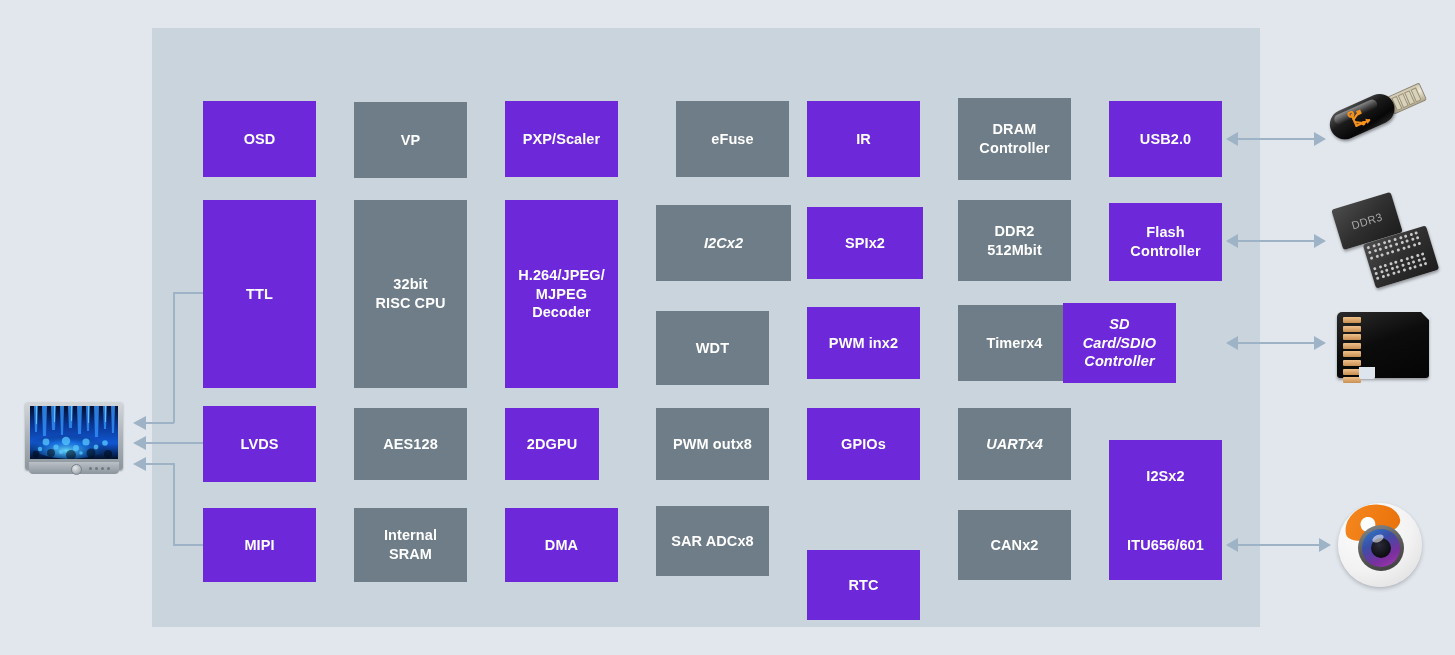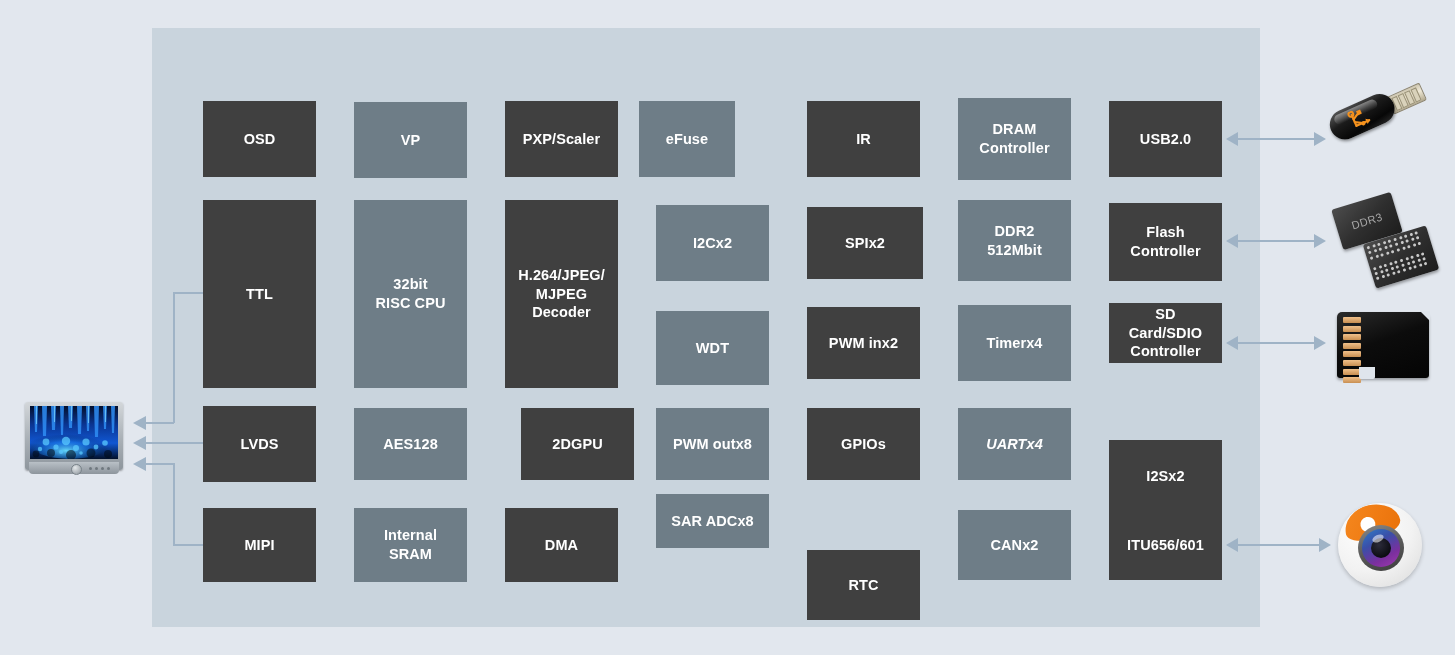--- a/index.html
+++ b/index.html
@@ -27,21 +27,21 @@
     text-align:center;
     color:#ffffff;
     font-weight:bold;
     font-size:14.5px;
     line-height:1.28;
     letter-spacing:.1px;
     box-sizing:border-box;
     padding:2px 4px;
     white-space:pre-line;
   }
-  .block.red{background:#404040;}
+  .block.red{background:#6d28d9;}
   .block.gray{background:#6e7d87;}
 
   
   .wire{position:absolute;background:#9fb3c6;}
   .wire.h{height:1.6px;}
   .wire.v{width:1.6px;}
 
   
   .arrow-left{
     position:absolute;
@@ -234,55 +234,55 @@
   <div class="darrow" style="left:1226px;top:538px;width:105px;">
     <div class="head-l"></div>
     <div class="shaft"></div>
     <div class="head-r"></div>
   </div>
 
   <div id="blocks-layer">
       <div class="block red" style="left: 203px; top: 101px; width: 113px; height: 76px;">OSD</div>
       <div class="block gray" style="left: 354px; top: 102px; width: 113px; height: 76px;">VP</div>
       <div class="block red" style="left: 505px; top: 101px; width: 113px; height: 76px;">PXP/Scaler</div>
-      <div class="block gray" style="left: 639px; top: 101px; width: 96px; height: 76px; text-align: center;">eFuse</div>
+      <div class="block gray" style="left: 676px; top: 101px; width: 113px; height: 76px; text-align: center;">eFuse</div>
       <div class="block red" style="left: 807px; top: 101px; width: 113px; height: 76px; text-align: right;">IR</div>
       <div class="block gray" style="left: 958px; top: 98px; width: 113px; height: 82px;">DRAM
 Controller</div>
       <div class="block red" style="left: 1109px; top: 101px; width: 113px; height: 76px;">USB2.0</div>
       <div class="block red" style="left: 203px; top: 200px; width: 113px; height: 188px;">TTL</div>
       <div class="block gray" style="left: 354px; top: 200px; width: 113px; height: 188px;">32bit
 RISC CPU</div>
       <div class="block red" style="left: 505px; top: 200px; width: 113px; height: 188px;">H.264/JPEG/
 MJPEG
 Decoder</div>
-      <div class="block gray" style="left: 656px; top: 205px; width: 113px; height: 76px;">I2Cx2</div>
+      <div class="block gray" style="left: 656px; top: 205px; width: 135px; height: 76px; font-style: italic;">I2Cx2</div>
       <div class="block red" style="left: 807px; top: 207px; width: 116px; height: 72px;">SPIx2</div>
       <div class="block gray" style="left: 958px; top: 200px; width: 113px; height: 81px;">DDR2
 512Mbit</div>
       <div class="block red" style="left: 1109px; top: 203px; width: 113px; height: 78px;">Flash
 Controller</div>
       <div class="block gray" style="left: 656px; top: 311px; width: 113px; height: 74px;">WDT</div>
       <div class="block red" style="left: 807px; top: 307px; width: 113px; height: 72px;">PWM inx2</div>
       <div class="block gray" style="left: 958px; top: 305px; width: 113px; height: 76px;">Timerx4</div>
-      <div class="block red" style="left: 1109px; top: 303px; width: 113px; height: 60px;">SD
+      <div class="block red" style="left: 1063px; top: 303px; width: 113px; height: 80px; font-style: italic;">SD
 Card/SDIO
 Controller</div>
       <div class="block red" style="left: 203px; top: 406px; width: 113px; height: 76px;">LVDS</div>
       <div class="block gray" style="left: 354px; top: 408px; width: 113px; height: 72px;">AES128</div>
-      <div class="block red" style="left: 505px; top: 408px; width: 113px; height: 72px; margin-left: 16px;">2DGPU</div>
+      <div class="block red" style="left: 505px; top: 408px; width: 94px; height: 72px;">2DGPU</div>
       <div class="block gray" style="left: 656px; top: 408px; width: 113px; height: 72px;">PWM outx8</div>
       <div class="block red" style="left: 807px; top: 408px; width: 113px; height: 72px;">GPIOs</div>
       <div class="block gray" style="left: 958px; top: 408px; width: 113px; height: 72px; font-style: italic;">UARTx4</div>
       <div class="block red" style="left: 1109px; top: 408px; width: 113px; height: 72px; margin-top: 32px;">I2Sx2</div>
       <div class="block red" style="left: 203px; top: 508px; width: 113px; height: 74px;">MIPI</div>
       <div class="block gray" style="left: 354px; top: 508px; width: 113px; height: 74px;">Internal
 SRAM</div>
       <div class="block red" style="left: 505px; top: 508px; width: 113px; height: 74px;">DMA</div>
-      <div class="block gray" style="left: 656px; top: 494px; width: 113px; height: 54px;">SAR ADCx8</div>
+      <div class="block gray" style="left: 656px; top: 506px; width: 113px; height: 70px;">SAR ADCx8</div>
       <div class="block red" style="left: 807px; top: 510px; width: 113px; height: 70px; margin-top: 40px;">RTC</div>
       <div class="block gray" style="left: 958px; top: 510px; width: 113px; height: 70px;">CANx2</div>
       <div class="block red" style="left: 1109px; top: 510px; width: 113px; height: 70px;">ITU656/601</div>
     </div>
 
   <div class="monitor">
     <div class="mon-bezel">
       <div class="mon-screen">
         <svg class="mon-plasma" viewBox="0 0 88 53" preserveAspectRatio="none">
           <defs>

